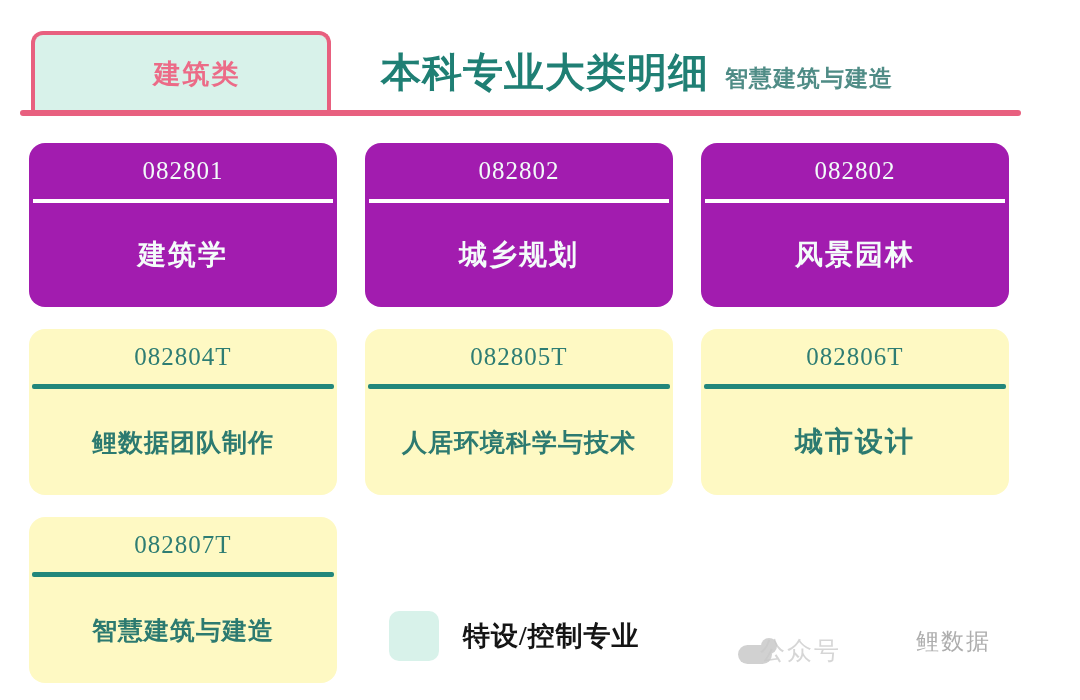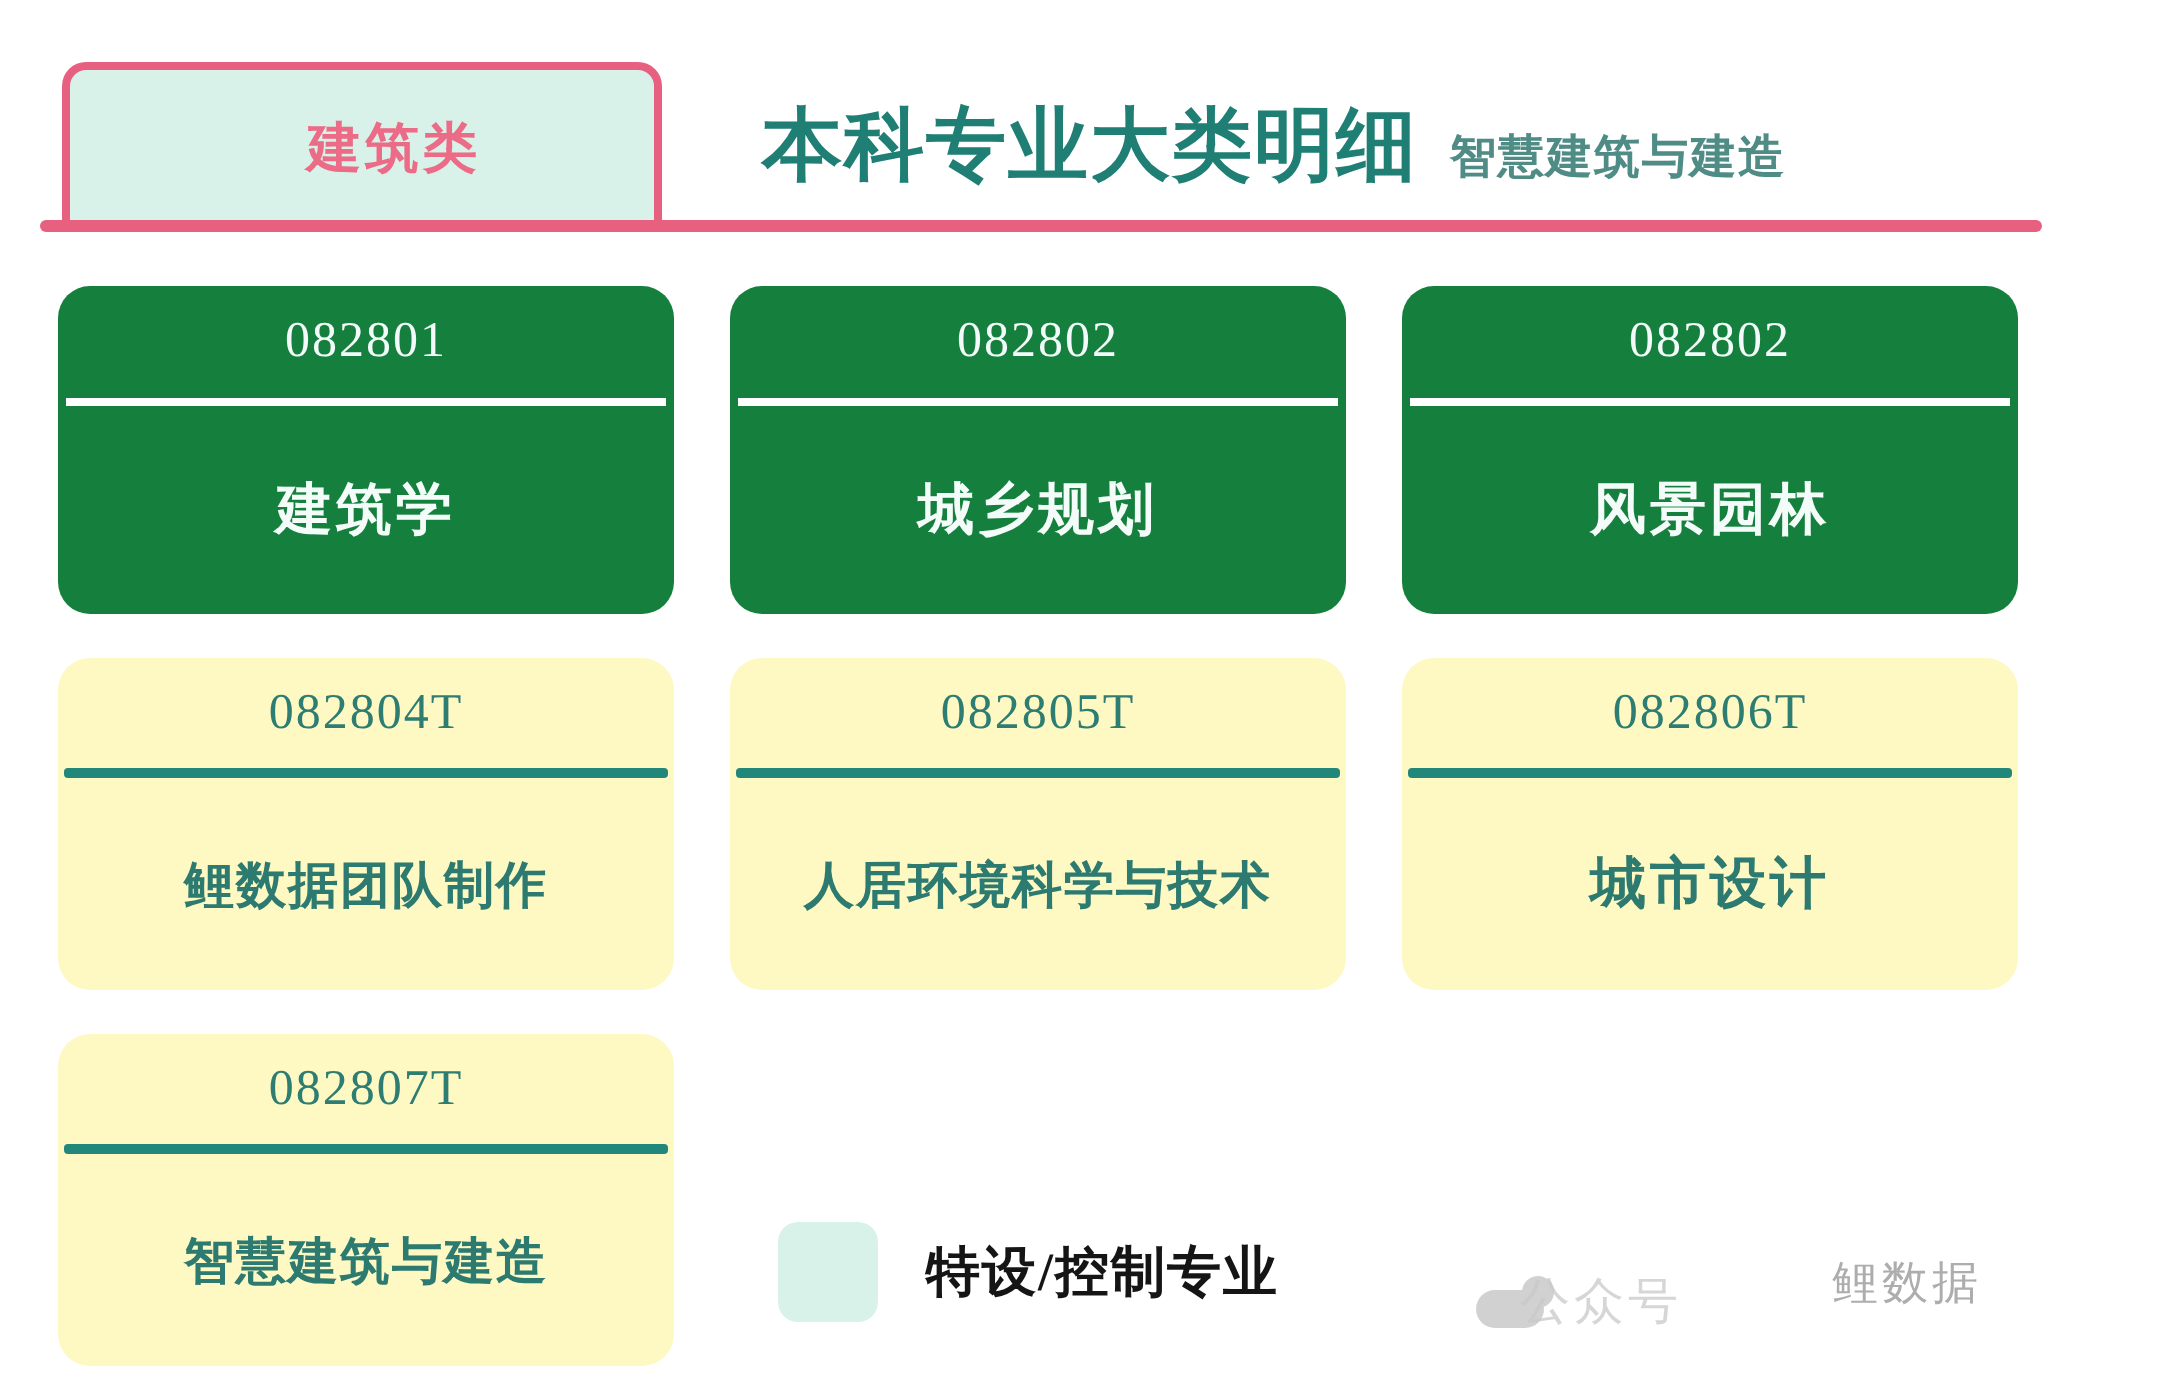--- a/index.html
+++ b/index.html
@@ -89,21 +89,21 @@
   }
   .card {
     width: 308px;
     border-radius: 16px;
     overflow: hidden;
     display: flex;
     flex-direction: column;
     box-sizing: border-box;
   }
   .card.basic {
-    background: #15803d;
+    background: #a21caf;
     height: 164px;
   }
   .card.special {
     background: #fef9c3;
     height: 166px;
   }
   .card-code {
     flex: 0 0 auto;
     height: 58px;
     display: flex;

